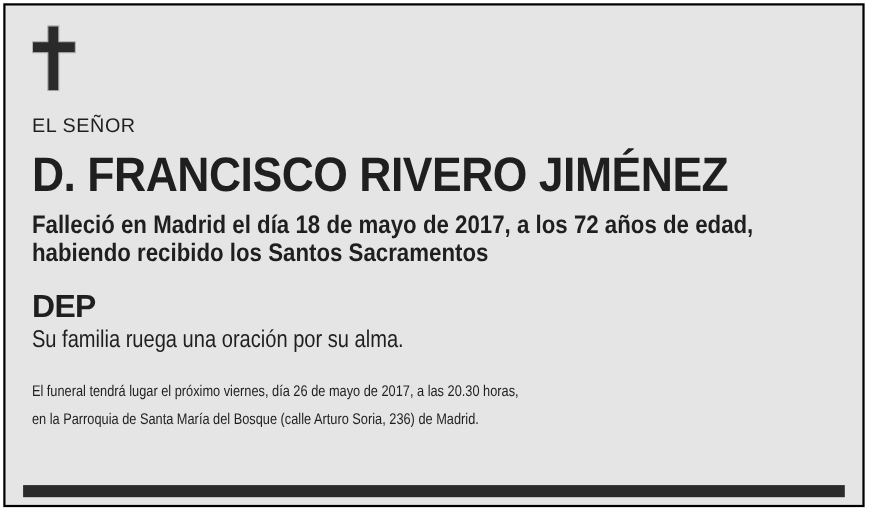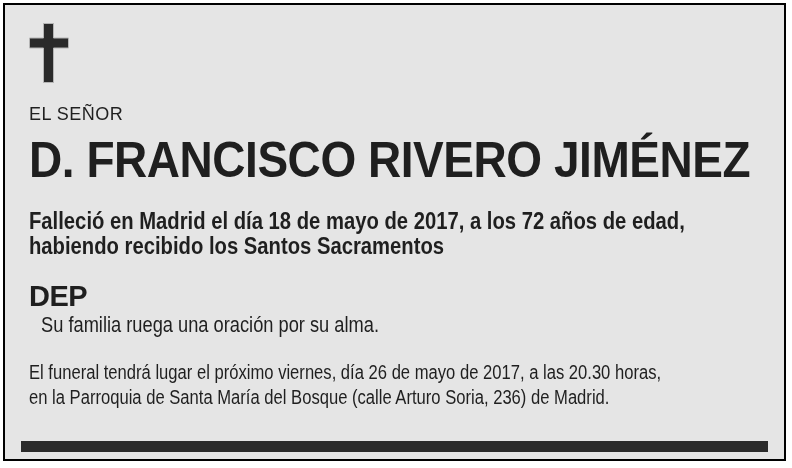--- a/index.html
+++ b/index.html
@@ -24,25 +24,25 @@
   .cross-wrap { margin-bottom: 20px; }
   .cross-wrap svg { display: block; }
 
   .honorific {
     font-size: 18px;
     line-height: 22px;
     letter-spacing: 0.5px;
     margin-bottom: 10px;
   }
   .name-line {
-    font-size: 50px;
+    font-size: 44px;
     line-height: 50px;
     font-weight: bold;
     white-space: nowrap;
-    margin-bottom: 24px;
+    margin-bottom: 7px;
   }
   .name-line .squeeze {
     display: inline-block;
     transform: scaleX(0.92);
     transform-origin: 0 50%;
     letter-spacing: -0.5px;
   }
   .profession {
     font-size: 22px;
     line-height: 26px;
@@ -64,30 +64,29 @@
     font-size: 29px;
     line-height: 32px;
     font-weight: bold;
     letter-spacing: -0.5px;
   }
   .family-line {
     font-size: 22px;
     line-height: 26px;
     margin-bottom: 22px;
     white-space: nowrap;
-    margin-left: 12px;
   }
   .family-line .squeeze,
   .funeral-block .squeeze {
     display: inline-block;
     transform: scaleX(0.83);
     transform-origin: 0 50%;
   }
   .funeral-block {
-    font-size: 20px;
+    font-size: 14px;
     line-height: 25px;
     white-space: nowrap;
   }
   .bottom-bar {
     position: absolute;
     left: 16px;
     right: 16px;
     bottom: 7px;
     height: 11px;
     background: #2b2b2b;

